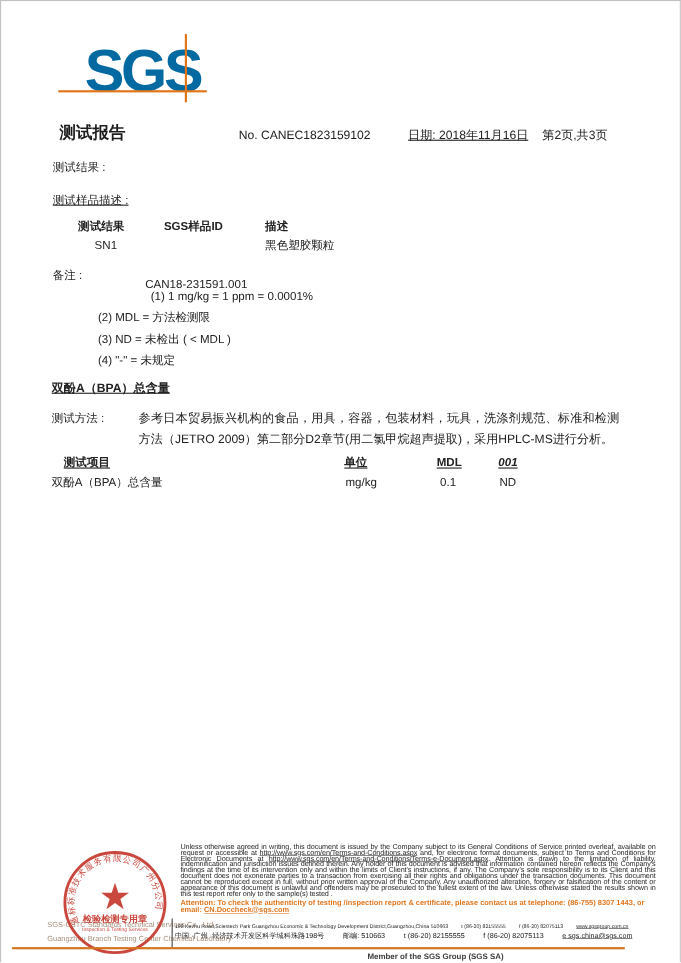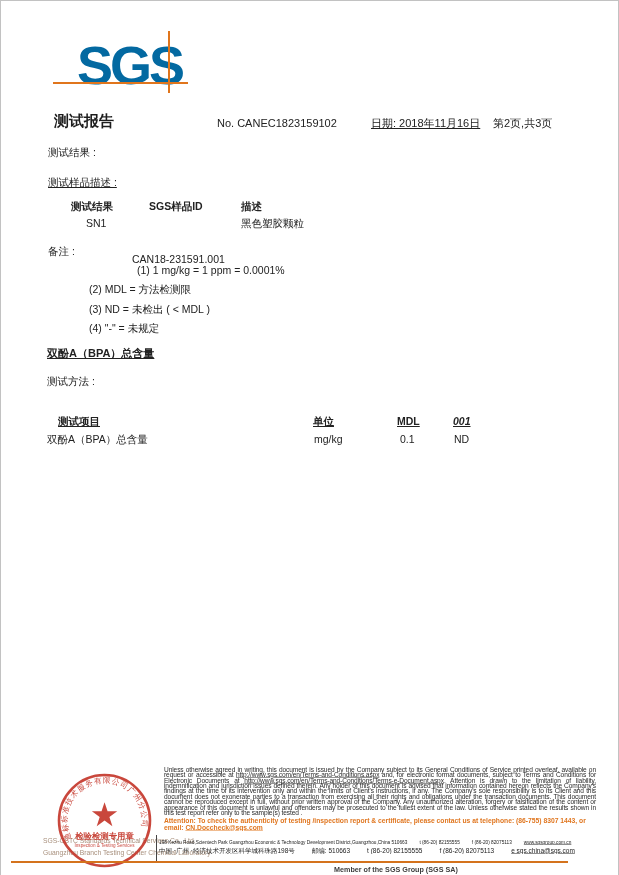--- a/index.html
+++ b/index.html
@@ -81,20 +81,21 @@
   <div class="abs fs10 sc2">黑色塑胶颗粒</div>
 
   <div class="abs fs10 remarks-label">备注 :</div>
   <div class="abs fs10 rm0">(1) 1 mg/kg = 1 ppm = 0.0001%</div>
   <div class="abs fs10 rm1">(2) MDL = 方法检测限</div>
   <div class="abs fs10 rm2">(3) ND = 未检出 ( &lt; MDL )</div>
   <div class="abs fs10 rm3">(4) "-" = 未规定</div>
 
   <div class="abs bpa-title">双酚A（BPA）总含量</div>
   <div class="abs fs10 method-label">测试方法 :</div>
+  <div class="abs method-text">参考日本贸易振兴机构的食品，用具，容器，包装材料，玩具，洗涤剂规范、标准和检测方法（JETRO 2009）第二部分D2章节(用二氯甲烷超声提取)，采用HPLC-MS进行分析。</div>
 
   <div class="abs rt-h col-item-h">测试项目</div>
   <div class="abs rt-h col-unit">单位</div>
   <div class="abs rt-h col-mdl">MDL</div>
   <div class="abs rt-h col-001">001</div>
   <div class="abs rt-c col-item-c">双酚A（BPA）总含量</div>
   <div class="abs rt-c col-unit-c">mg/kg</div>
   <div class="abs rt-c col-mdl-c">0.1</div>
   <div class="abs rt-c col-001-c">ND</div>
 

